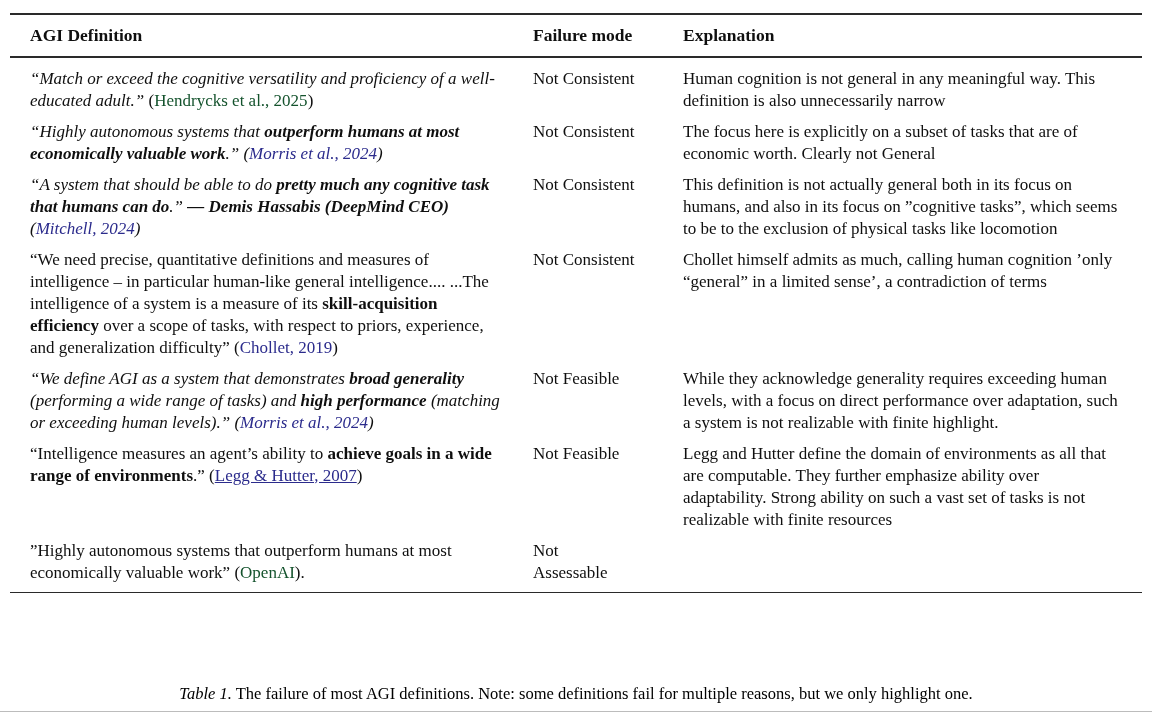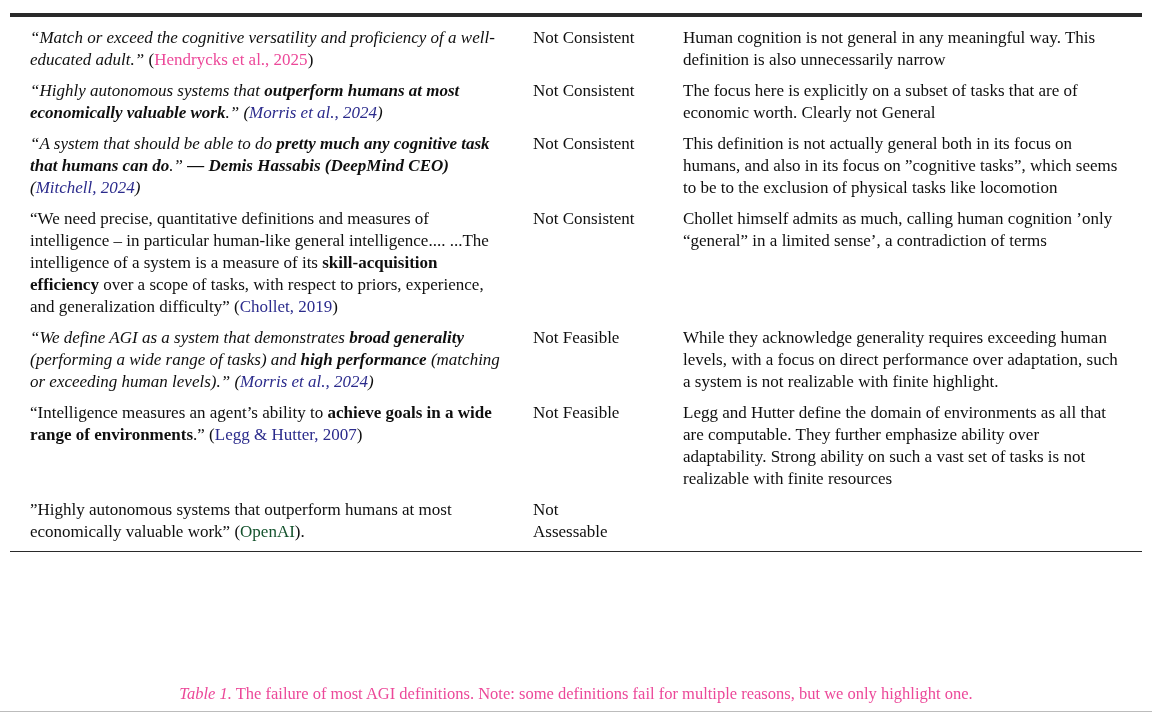--- a/index.html
+++ b/index.html
@@ -57,42 +57,47 @@
   .link { color: #2b2b8c; }
   .link-italic { color: #2b2b8c; font-style: italic; font-family: Liberation Serif, serif; }
   .caption {
     position: absolute;
     left: 0;
     top: 683px;
     width: 1152px;
     text-align: center;
     font-size: 16.5px;
     line-height: 21px;
-    color: #ec4899;
+    color: #000000;
   }
   .caption-label { font-style: italic; }
   .page-bottom-line {
     position: absolute;
     left: 0;
     bottom: 6px;
     width: 100%;
     height: 1px;
     background: #bcbcbc;
   }
 </style>
 </head>
 <body>
 
 <div class="page">
   <div class="table-wrap">
     <div class="rule rule-top" style="background: rgb(42, 42, 42);"></div>
+    <div class="trow thead-row">
+      <div class="th">AGI Definition</div>
+      <div class="th">Failure mode</div>
+      <div class="th">Explanation</div>
+    </div>
     <div class="rule rule-mid" style="background: rgb(42, 42, 42);"></div>
     <div class="tbody">
   <div class="trow">
-    <div class="cell definition-cell"><span class="italic">“Match or exceed the cognitive versatility and proficiency of a well-educated adult.”</span><span> (</span><span class="link" style="color: #ec4899;">Hendrycks et al., 2025</span><span>)</span></div>
+    <div class="cell definition-cell"><span class="italic">“Match or exceed the cognitive versatility and proficiency of a well-educated adult.”</span><span> (</span><span class="link" style="color: #14532d;">Hendrycks et al., 2025</span><span>)</span></div>
     <div class="cell failure-cell">Not Consistent</div>
     <div class="cell explanation-cell">Human cognition is not general in any meaningful way. This definition is also unnecessarily narrow</div>
   </div>
 
   <div class="trow">
     <div class="cell definition-cell"><span class="italic">“Highly autonomous systems that </span><span class="bold-italic">outperform humans at most economically valuable work</span><span class="italic">.” (</span><span class="link-italic" style="color: rgb(43, 43, 140);">Morris et al., 2024</span><span class="italic">)</span></div>
     <div class="cell failure-cell">Not Consistent</div>
     <div class="cell explanation-cell">The focus here is explicitly on a subset of tasks that are of economic worth. Clearly not General</div>
   </div>
 
@@ -108,21 +113,21 @@
     <div class="cell explanation-cell">Chollet himself admits as much, calling human cognition ’only “general” in a limited sense’, a contradiction of terms</div>
   </div>
 
   <div class="trow">
     <div class="cell definition-cell"><span class="italic">“We define AGI as a system that demonstrates </span><span class="bold-italic">broad generality</span><span class="italic"> (performing a wide range of tasks) and </span><span class="bold-italic">high performance</span><span class="italic"> (matching or exceeding human levels).” </span><span class="italic">(</span><span class="link-italic" style="color: rgb(43, 43, 140);">Morris et al., 2024</span><span class="italic">)</span></div>
     <div class="cell failure-cell">Not Feasible</div>
     <div class="cell explanation-cell">While they acknowledge generality requires exceeding human levels, with a focus on direct performance over adaptation, such a system is not realizable with finite highlight.</div>
   </div>
 
   <div class="trow">
-    <div class="cell definition-cell"><span>“Intelligence measures an agent’s ability to </span><span class="bold">achieve goals in a wide range of environments</span><span>.” (</span><span class="link" style="color: rgb(43, 43, 140);">Legg &amp; Hutter, 2007</span><span>)</span></div>
+    <div class="cell definition-cell"><span>“Intelligence measures an agent’s ability to </span><span class="bold">achieve goals in a wide range of environments</span><span>.” (</span><span class="link" style="color: rgb(43, 43, 140); text-decoration: underline;">Legg &amp; Hutter, 2007</span><span>)</span></div>
     <div class="cell failure-cell">Not Feasible</div>
     <div class="cell explanation-cell">Legg and Hutter define the domain of environments as all that are computable. They further emphasize ability over adaptability. Strong ability on such a vast set of tasks is not realizable with finite resources</div>
   </div>
 
   <div class="trow">
     <div class="cell definition-cell"><span>”Highly autonomous systems that outperform humans at most economically valuable work” (</span><span class="link" style="color: #14532d; text-align: center;">OpenAI</span><span>).</span></div>
     <div class="cell failure-cell">Not
 Assessable</div>
   </div>
 </div>

